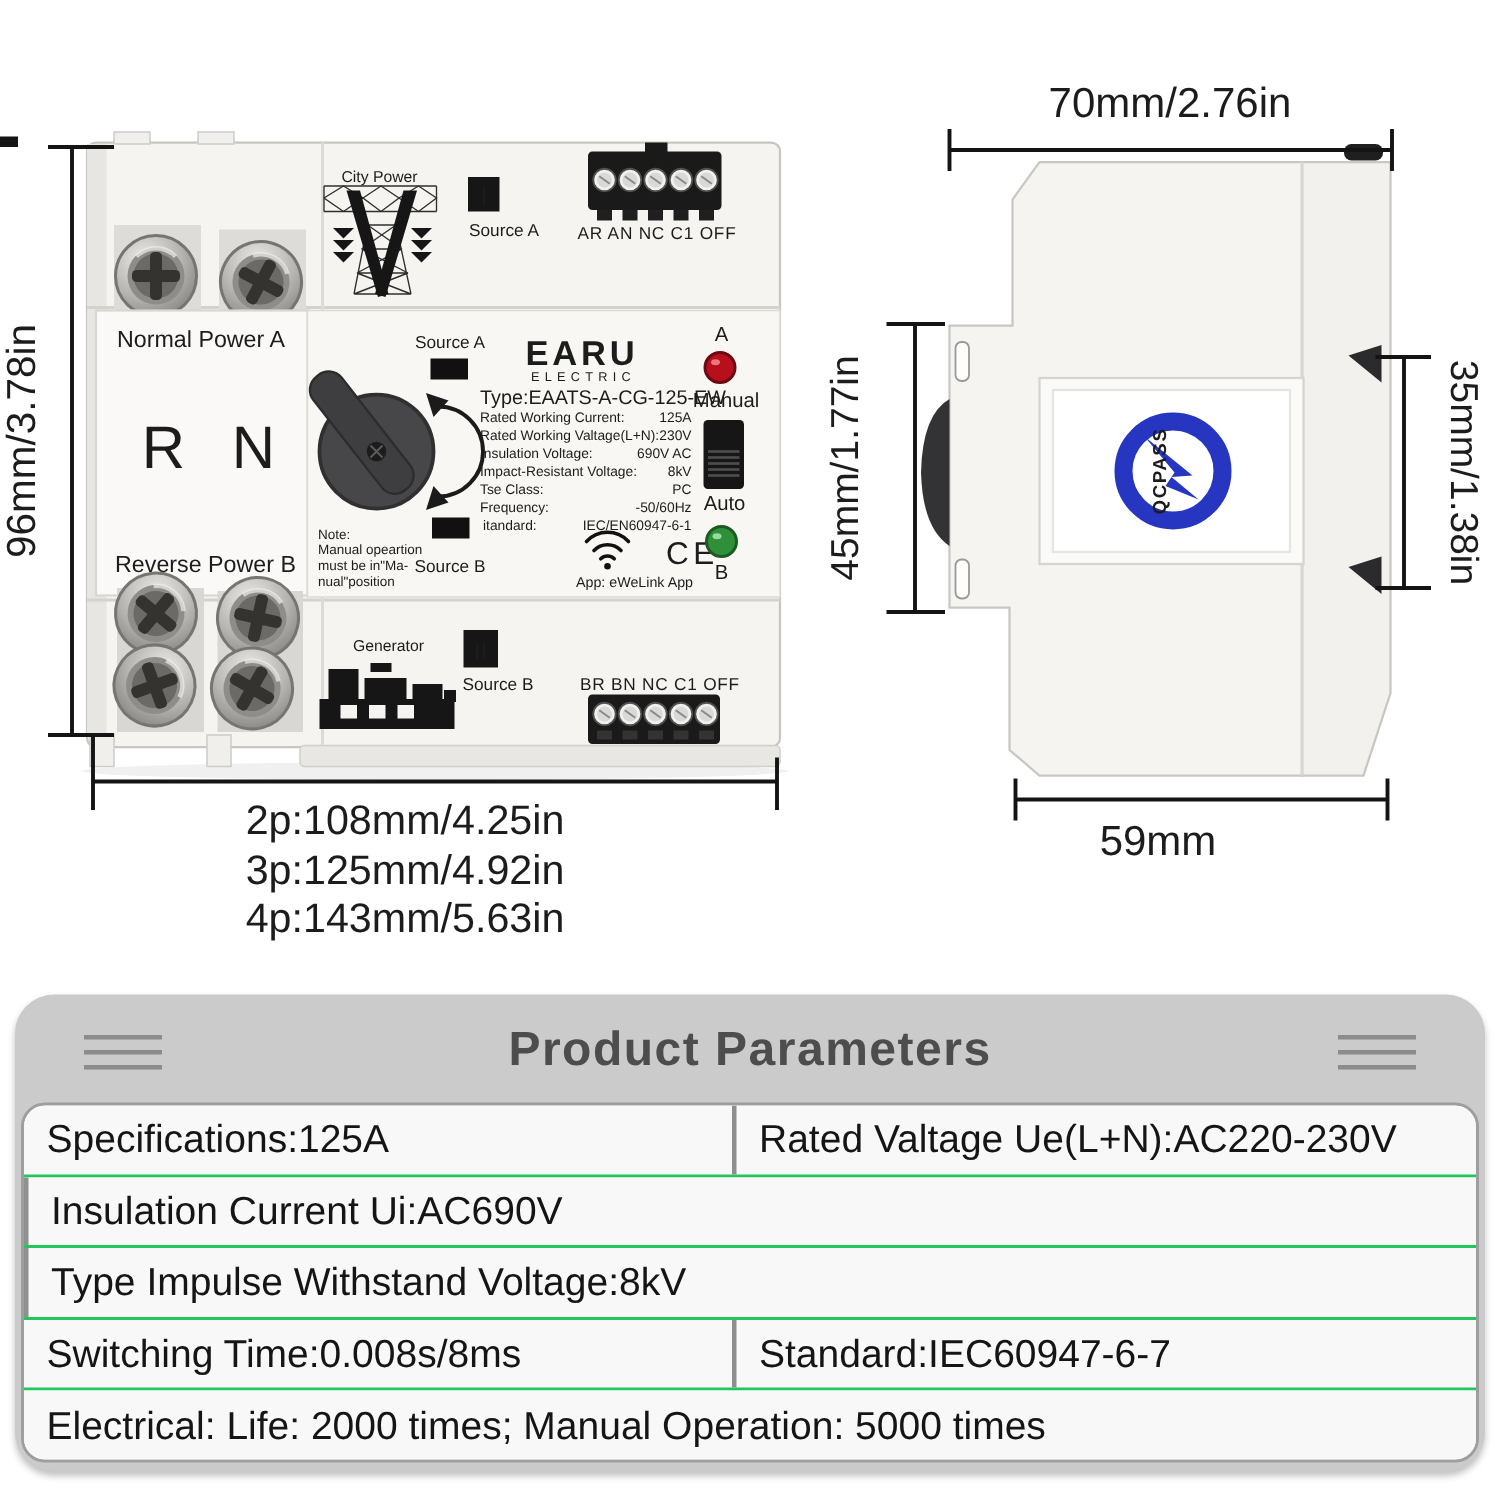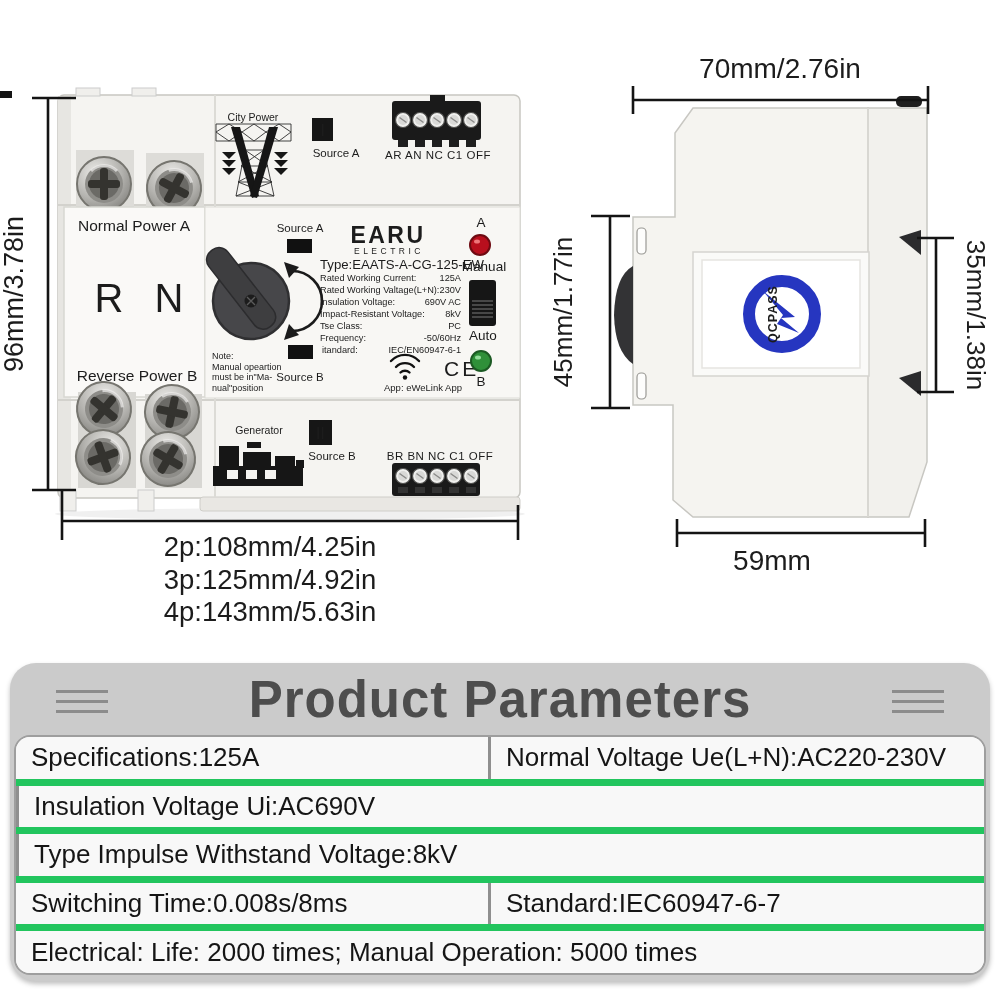--- a/index.html
+++ b/index.html
@@ -13,30 +13,30 @@
   .front-svg { left:0; top:85px; width:540px; height:545px; }
   .side-svg  { left:540px; top:40px; width:460px; height:545px; }
 
   
   .param-card {
     position:absolute; left:10px; top:663px; width:980px; height:318px;
     background:#cbcbcb; border-radius:26px;
     box-shadow:0 3px 5px rgba(0,0,0,0.25);
   }
   .param-header { height:72px; position:relative; display:flex; align-items:center; justify-content:center; }
-  .param-title { margin:0; font-size:51px; font-weight:bold; color:#4d4d4d; letter-spacing:1px; }
+  .param-title { margin:0; font-size:32px; font-weight:bold; color:#4d4d4d; letter-spacing:1px; }
   .deco-lines { position:absolute; top:27px; width:52px; display:flex; flex-direction:column; gap:7px; }
   .deco-lines span { display:block; height:3px; background:#8c8c8c; }
   .deco-lines.left { left:46px; } .deco-lines.right { right:46px; }
   .param-body {
     position:absolute; left:4px; right:4px; top:72px; bottom:6px;
     background:#fdfdfd; border:2px solid #9e9e9e; border-radius:16px;
     overflow:hidden; display:flex; flex-direction:column;
   }
-  .prow { display:grid; grid-template-columns:472px 1fr; flex:1; border-bottom:7px solid #22c55e; background:#f8f8f8; }
+  .prow { display:grid; grid-template-columns:472px 1fr; flex:1; border-bottom:2px solid #22c55e; background:#f8f8f8; }
   .prow:last-child { border-bottom:none;text-align:center; }
   .pcell { display:flex; align-items:center; padding-left:15px; font-size:26px; color:#151515; white-space:nowrap; }
   .pcell.right { border-left:3px solid #8f8f8f; }
   .prow.footerrow { grid-template-columns:1fr; }
 </style>
 </head>
 <body>
 
 <svg class="front-svg" viewBox="0 85 540 545">
   <defs>
@@ -318,24 +318,24 @@
     <h1 class="param-title">Product Parameters</h1>
     <div class="deco-lines right">
         <span></span>
         <span></span>
         <span></span>
       </div>
   </div>
   <div class="param-body">
     <div class="prow">
       <div class="pcell left">Specifications:125A</div>
-      <div class="pcell right">Normal Voltage Ue(L+N):AC220-230V</div>
+      <div class="pcell right">Rated Valtage Ue(L+N):AC220-230V</div>
     </div>
     <div class="prow">
-      <div class="pcell right">Insulation Voltage Ui:AC690V</div>
+      <div class="pcell right">Insulation Current Ui:AC690V</div>
     </div>
     <div class="prow">
       <div class="pcell right">Type Impulse Withstand Voltage:8kV</div>
     </div>
     <div class="prow">
       <div class="pcell left">Switching Time:0.008s/8ms</div>
       <div class="pcell right">Standard:IEC60947-6-7</div>
     </div>
     <div class="prow footerrow">
       <div class="pcell">Electrical: Life: 2000 times; Manual Operation: 5000 times</div>

